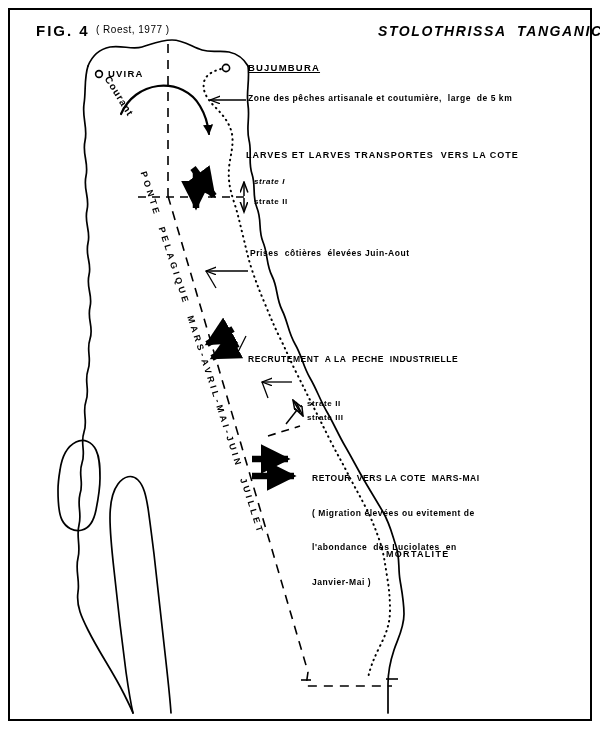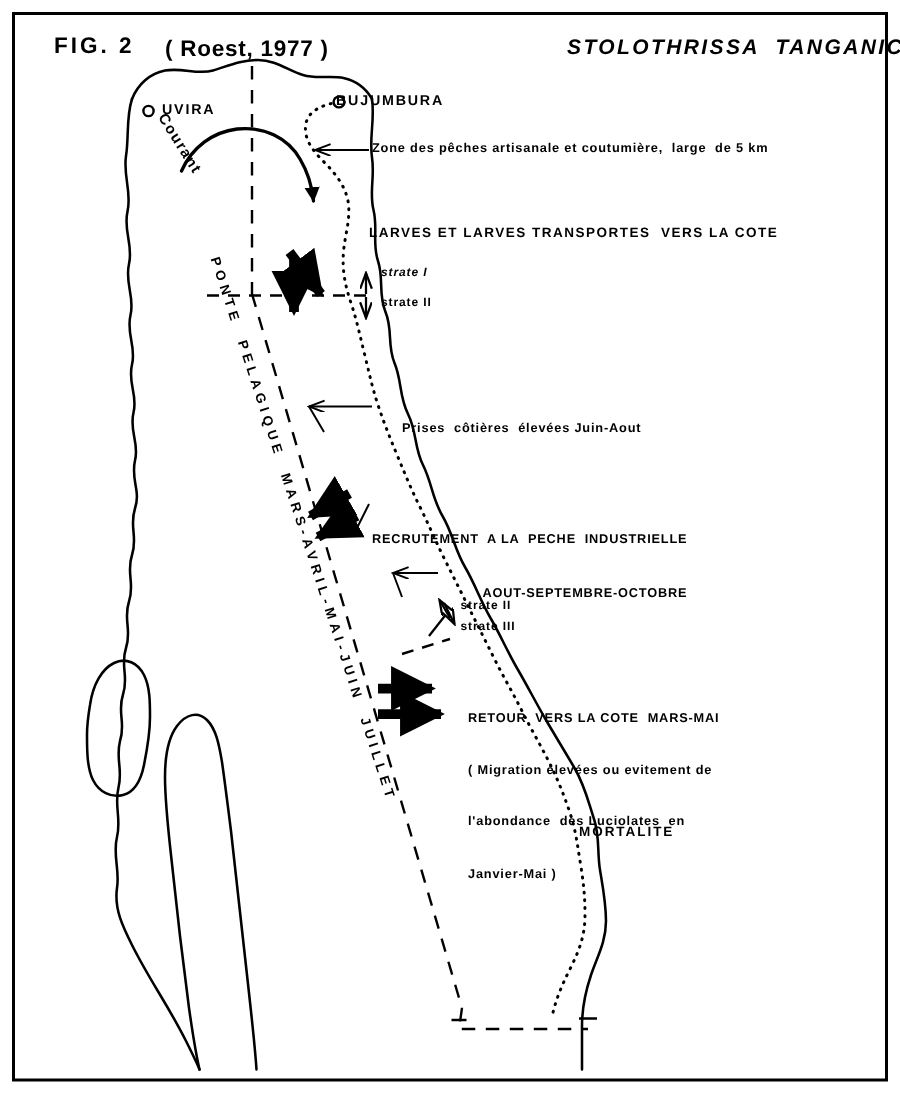--- a/index.html
+++ b/index.html
@@ -20,44 +20,44 @@
   }
   #svgmap{position:absolute;left:0;top:0;width:600px;height:729px;}
 
   .txt{position:absolute;color:#000;white-space:pre;}
 
   .fig-label{
     left:36px;top:22px;
     font-size:15px;font-weight:bold;letter-spacing:2px;
   }
   .fig-cite{
-    left:110px;top:24px;
-    font-size:15px;font-weight:bold;letter-spacing:.5px;
+    left:96px;top:24px;
+    font-size:10px;font-weight:normal;letter-spacing:.5px;
   }
   .species{
     left:378px;top:23px;
     font-size:14px;font-weight:bold;font-style:italic;letter-spacing:1.6px;
   }
 
   .city{
     font-size:9.5px;font-weight:bold;letter-spacing:1.2px;
   }
   .city-uvira{left:60px;top:68px;margin-left:48px;}
-  .city-buj{left:224px;top:62px;}
+  .city-buj{left:248px;top:62px;text-decoration:underline;}
 
   .courant{
     left:112px;top:74px;
     font-size:10px;font-weight:bold;letter-spacing:1px;
     transform:rotate(58deg);transform-origin:left top;
   }
 
   .ann{font-size:8.5px;font-weight:bold;letter-spacing:.55px;line-height:11px;}
   .ann-zone{left:248px;top:93px;}
   .ann-oeufs{left:246px;top:150px;font-size:9px;letter-spacing:1px;}
-  .ann-prises{left:250px;top:280px;margin-left:18px;}
+  .ann-prises{left:250px;top:248px;}
   .ann-recrut{left:248px;top:329px;line-height:12px;text-align:right;}
   .ann-captures{left:296px;top:376px;}
   .ann-retour{left:312px;top:450px;line-height:11.5px;}
   .ann-mortalite{left:386px;top:549px;font-size:9px;letter-spacing:1.3px;}
 
   .strate{font-size:8px;font-weight:bold;letter-spacing:.6px;}
   .strate-1{left:254px;top:177px;font-style:italic;}
   .strate-2{left:254px;top:197px;}
   .strate-3{left:307px;top:399px;}
   .strate-4{left:307px;top:413px;}
@@ -262,21 +262,21 @@
       <path d="M244,198 L244,212" marker-end="url(#thinArrowS)"></path>
     </g>
 
     <g stroke="#000" stroke-width="1.5" fill="none">
       <path d="M300,412 L293,400" marker-end="url(#thinArrowS)"></path>
       <path d="M296,402 L303,416" marker-end="url(#thinArrowS)"></path>
       <path d="M286,424 L297,410"></path>
     </g>
   </svg>
 
-  <div class="txt fig-label">FIG. 2</div>
+  <div class="txt fig-label">FIG. 4</div>
   <div class="txt fig-cite">( Roest, 1977 )</div>
   <div class="txt species">STOLOTHRISSA  TANGANICAE</div>
 
   <div class="txt city city-uvira">UVIRA</div>
   <div class="txt city city-buj">BUJUMBURA</div>
 
   <div class="txt courant">Courant</div>
 
   <div class="ponte-wrap">
     <div class="ponte">PONTE  PELAGIQUE  MARS-AVRIL-MAI-JUIN  JUILLET</div>
@@ -286,21 +286,20 @@
 
   <div class="txt ann ann-oeufs">LARVES ET LARVES TRANSPORTES  VERS LA COTE</div>
 
   <div class="txt strate strate-1">strate I</div>
   <div class="txt strate strate-2">strate II</div>
 
   <div class="txt ann ann-prises">Prises  côtières  élevées Juin-Aout</div>
 
   <div class="txt ann ann-recrut">
     <div>RECRUTEMENT  A LA  PECHE  INDUSTRIELLE</div>
-    <div>AOUT-SEPTEMBRE-OCTOBRE</div>
   </div>
 
 
   <div class="txt strate strate-3">strate II</div>
   <div class="txt strate strate-4">strate III</div>
 
   <div class="txt ann ann-retour">
     <div>RETOUR  VERS LA COTE  MARS-MAI</div>
     <div>( Migration élevées ou evitement de</div>
     <div>l'abondance  des Luciolates  en</div>

